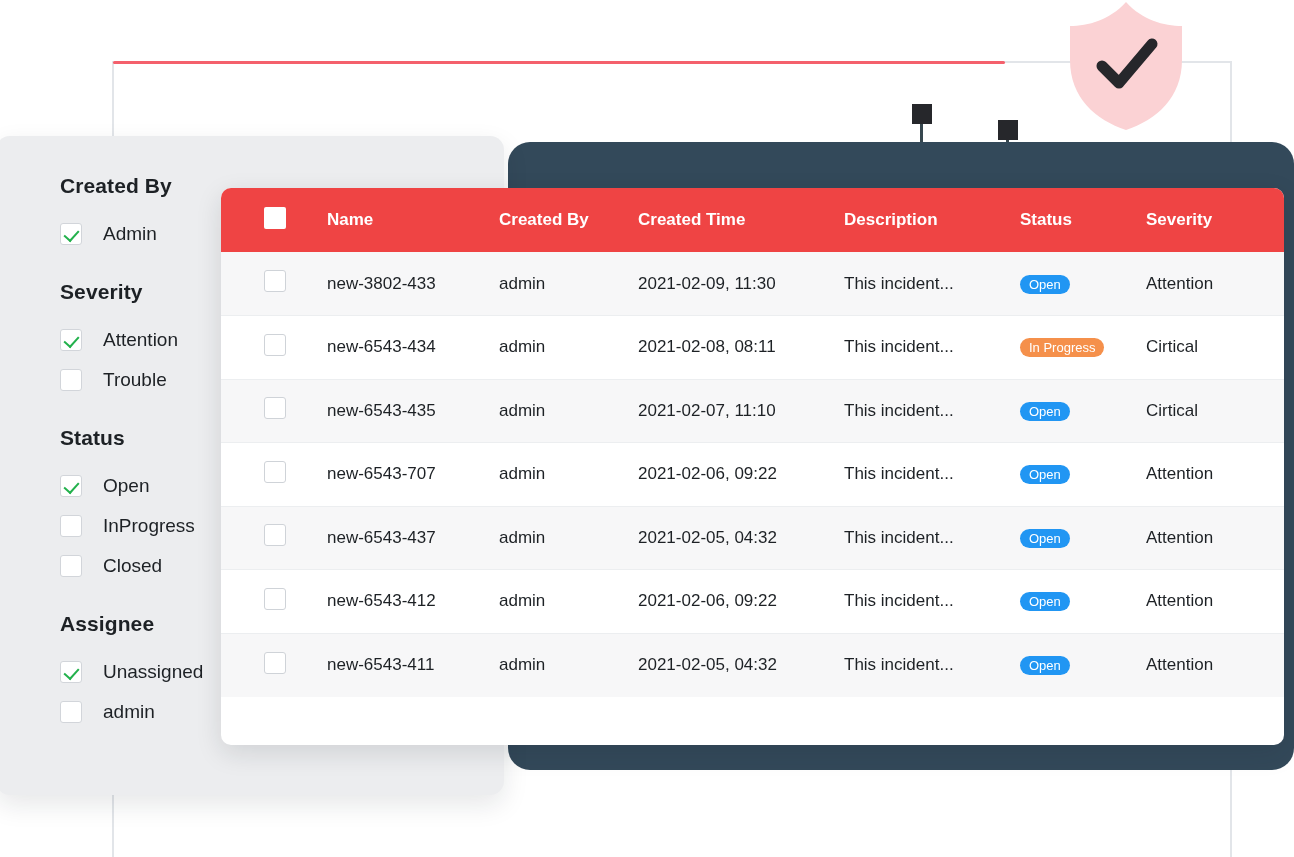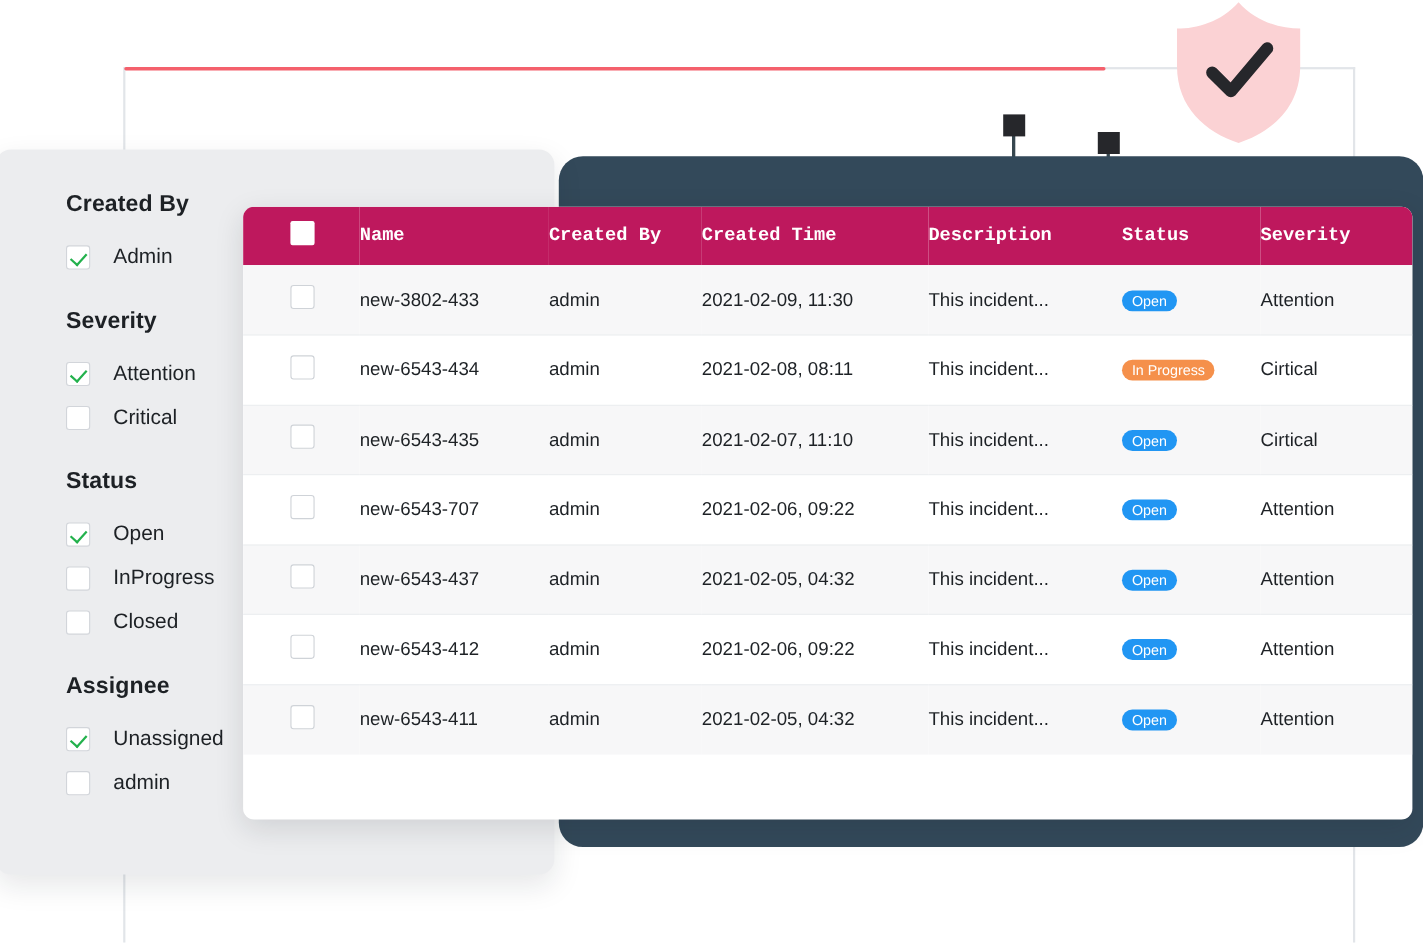--- a/index.html
+++ b/index.html
@@ -71,23 +71,23 @@
   .filter-label { font-size: 19px; color: #1d2125; margin-left: 21px; }
 
   
   .table-card {
     position: absolute; left: 205px; top: 188px; width: 1063px; height: 557px;
     background: #ffffff; border-radius: 10px; overflow: hidden;
     box-shadow: 0 8px 26px rgba(20,30,40,.13);
   }
   table { width: 100%; border-collapse: collapse; table-layout: fixed; }
   thead th {
-    background: #be185d; color: #ffffff; text-align: left;
-    font-size: 17px; font-weight: bold; height: 53px;
-    padding: 0 0 0 0; vertical-align: middle; font-family: Liberation Mono, monospace;
+    background: #ef4444; color: #ffffff; text-align: left;
+    font-size: 17px; font-weight: bold; height: 64px;
+    padding: 0 0 0 0; vertical-align: middle;
   }
   tbody td {
     font-size: 17px; color: #1d2125; height: 63.5px; vertical-align: middle;
     border-bottom: 1px solid #eceef0;
   }
   tbody tr:nth-child(odd)  td { background: #f7f7f8; }
   tbody tr:nth-child(even) td { background: #ffffff; }
   tbody tr:last-child td { border-bottom: none; }
 
   .c-check { width: 106px; padding-left: 43px; }
@@ -154,21 +154,21 @@
           </div>
         </div>
         <div class="filter-group">
           <div class="filter-title">Severity</div>
           <div class="filter-row">
             <span class="cb checked"></span>
             <span class="filter-label">Attention</span>
           </div>
           <div class="filter-row">
             <span class="cb"></span>
-            <span class="filter-label">Critical</span>
+            <span class="filter-label">Trouble</span>
           </div>
         </div>
         <div class="filter-group">
           <div class="filter-title">Status</div>
           <div class="filter-row">
             <span class="cb checked"></span>
             <span class="filter-label">Open</span>
           </div>
           <div class="filter-row">
             <span class="cb"></span>

